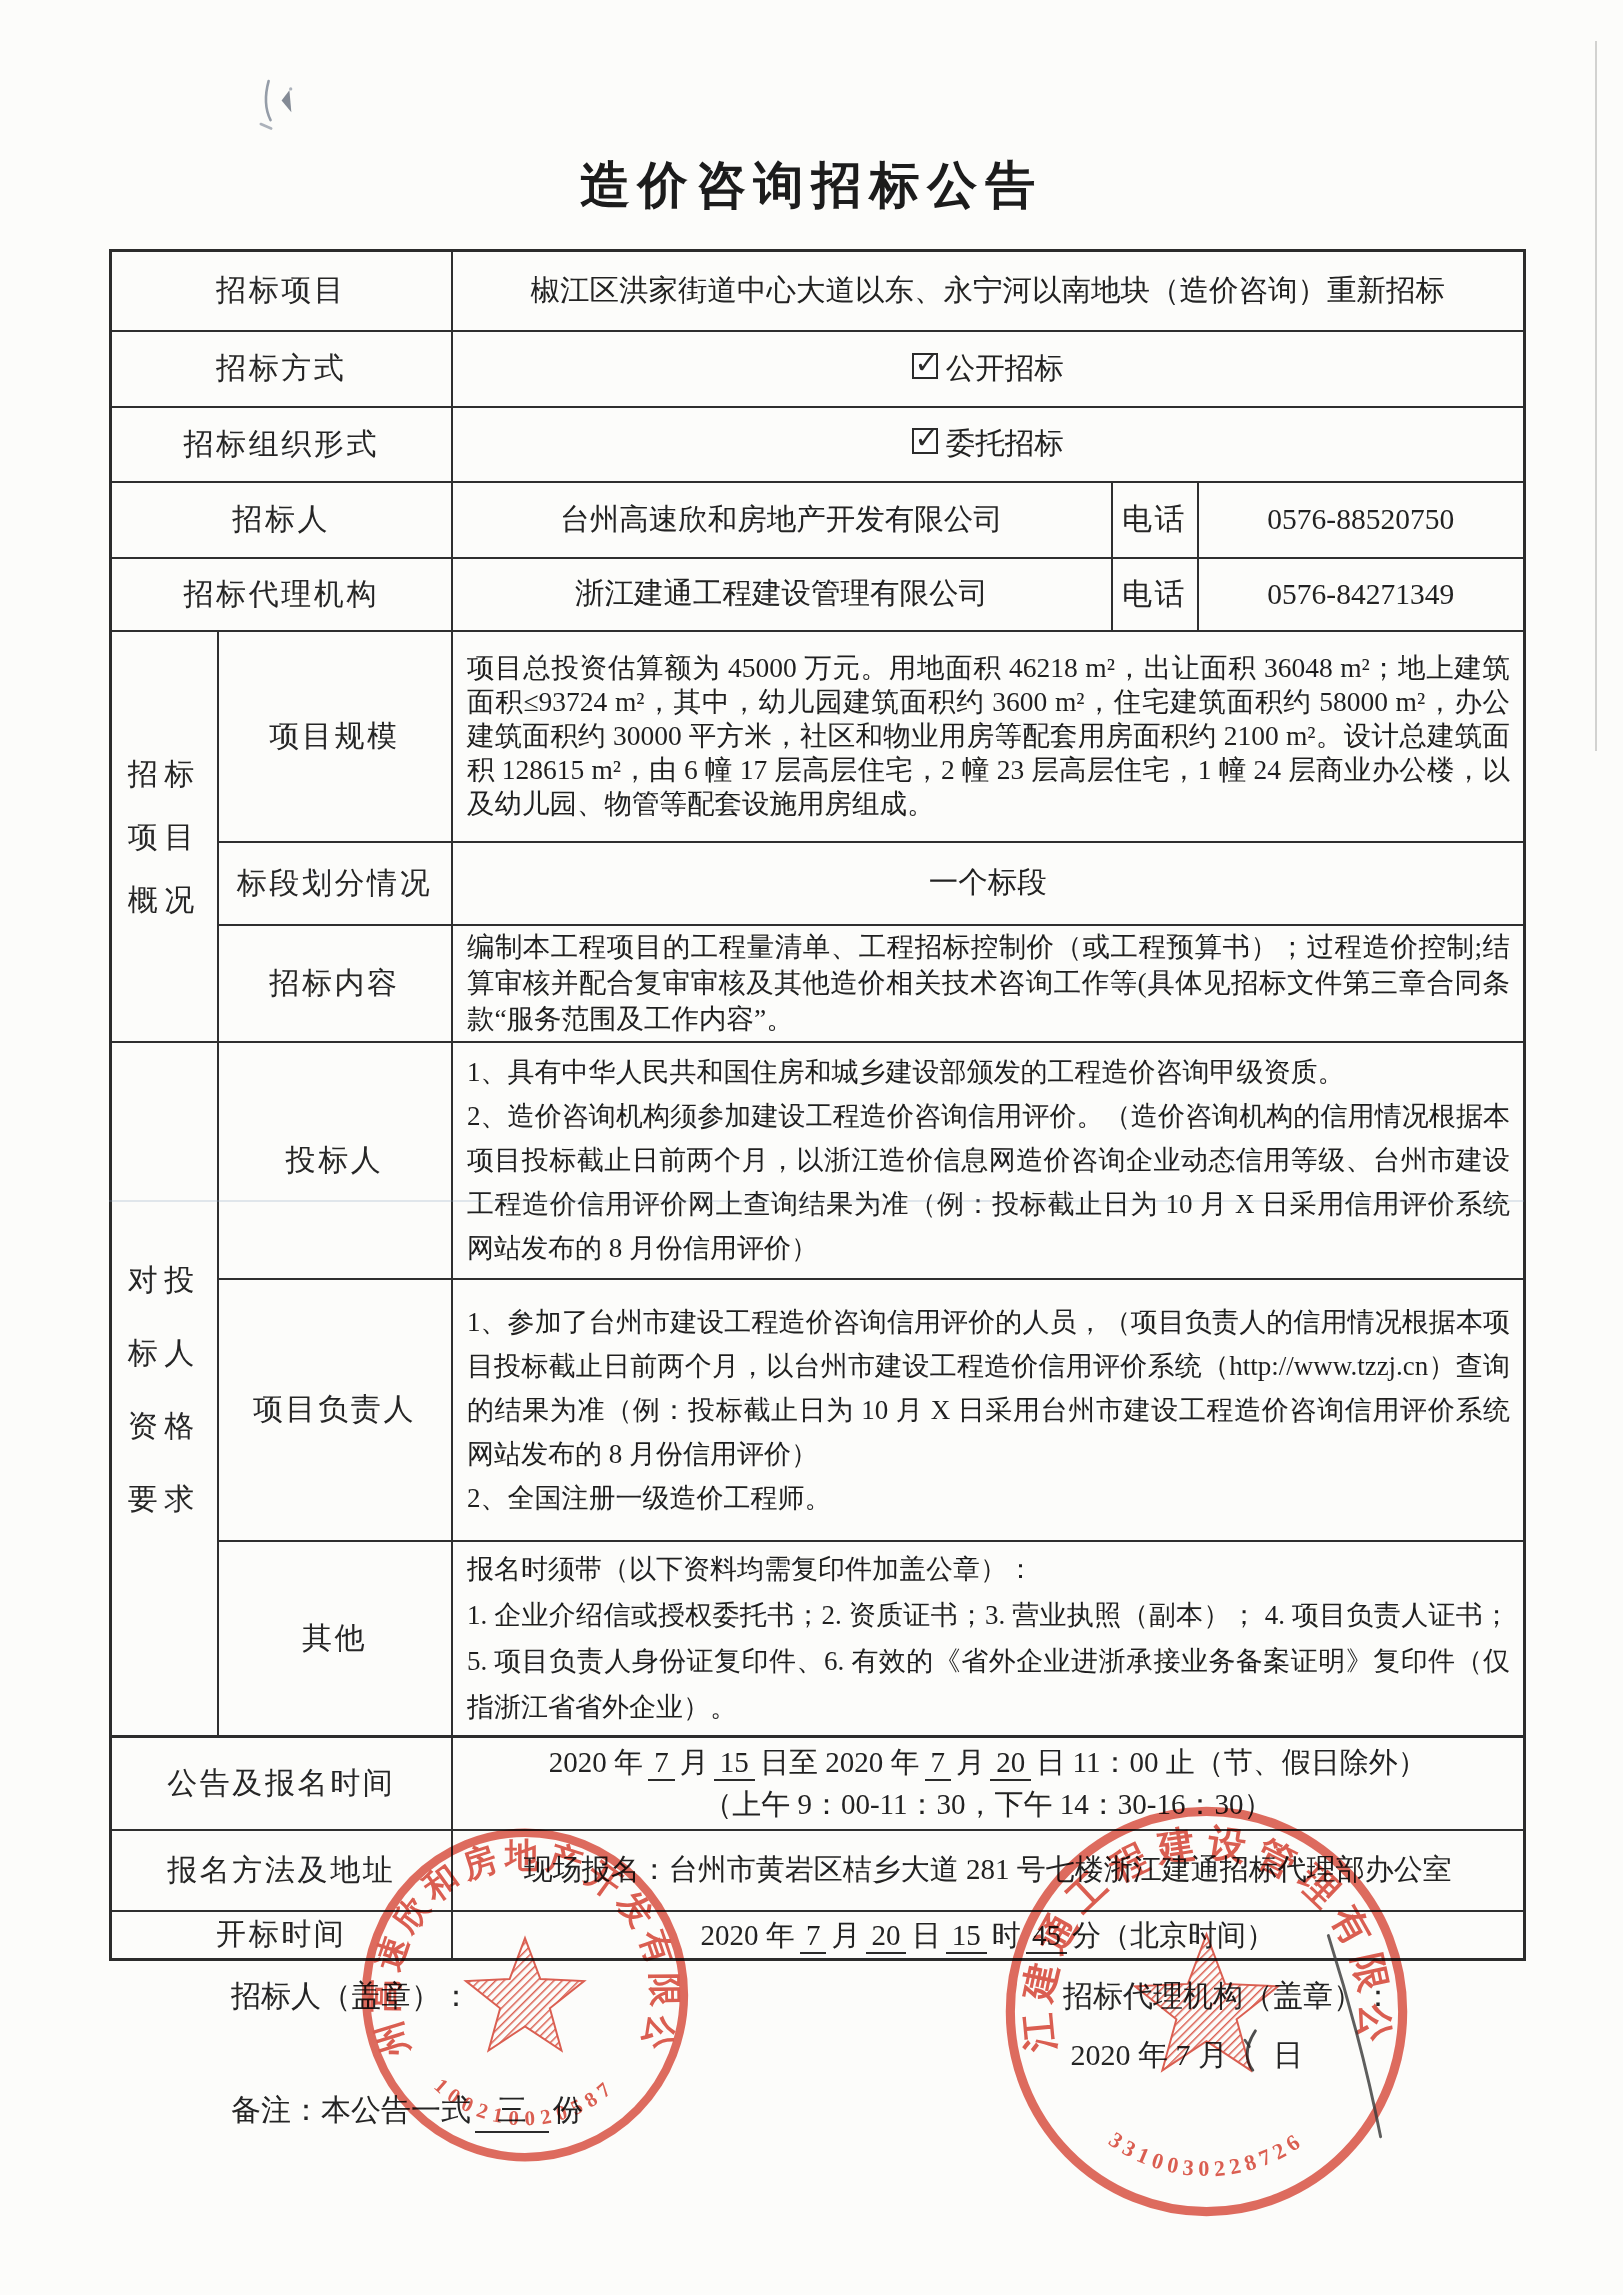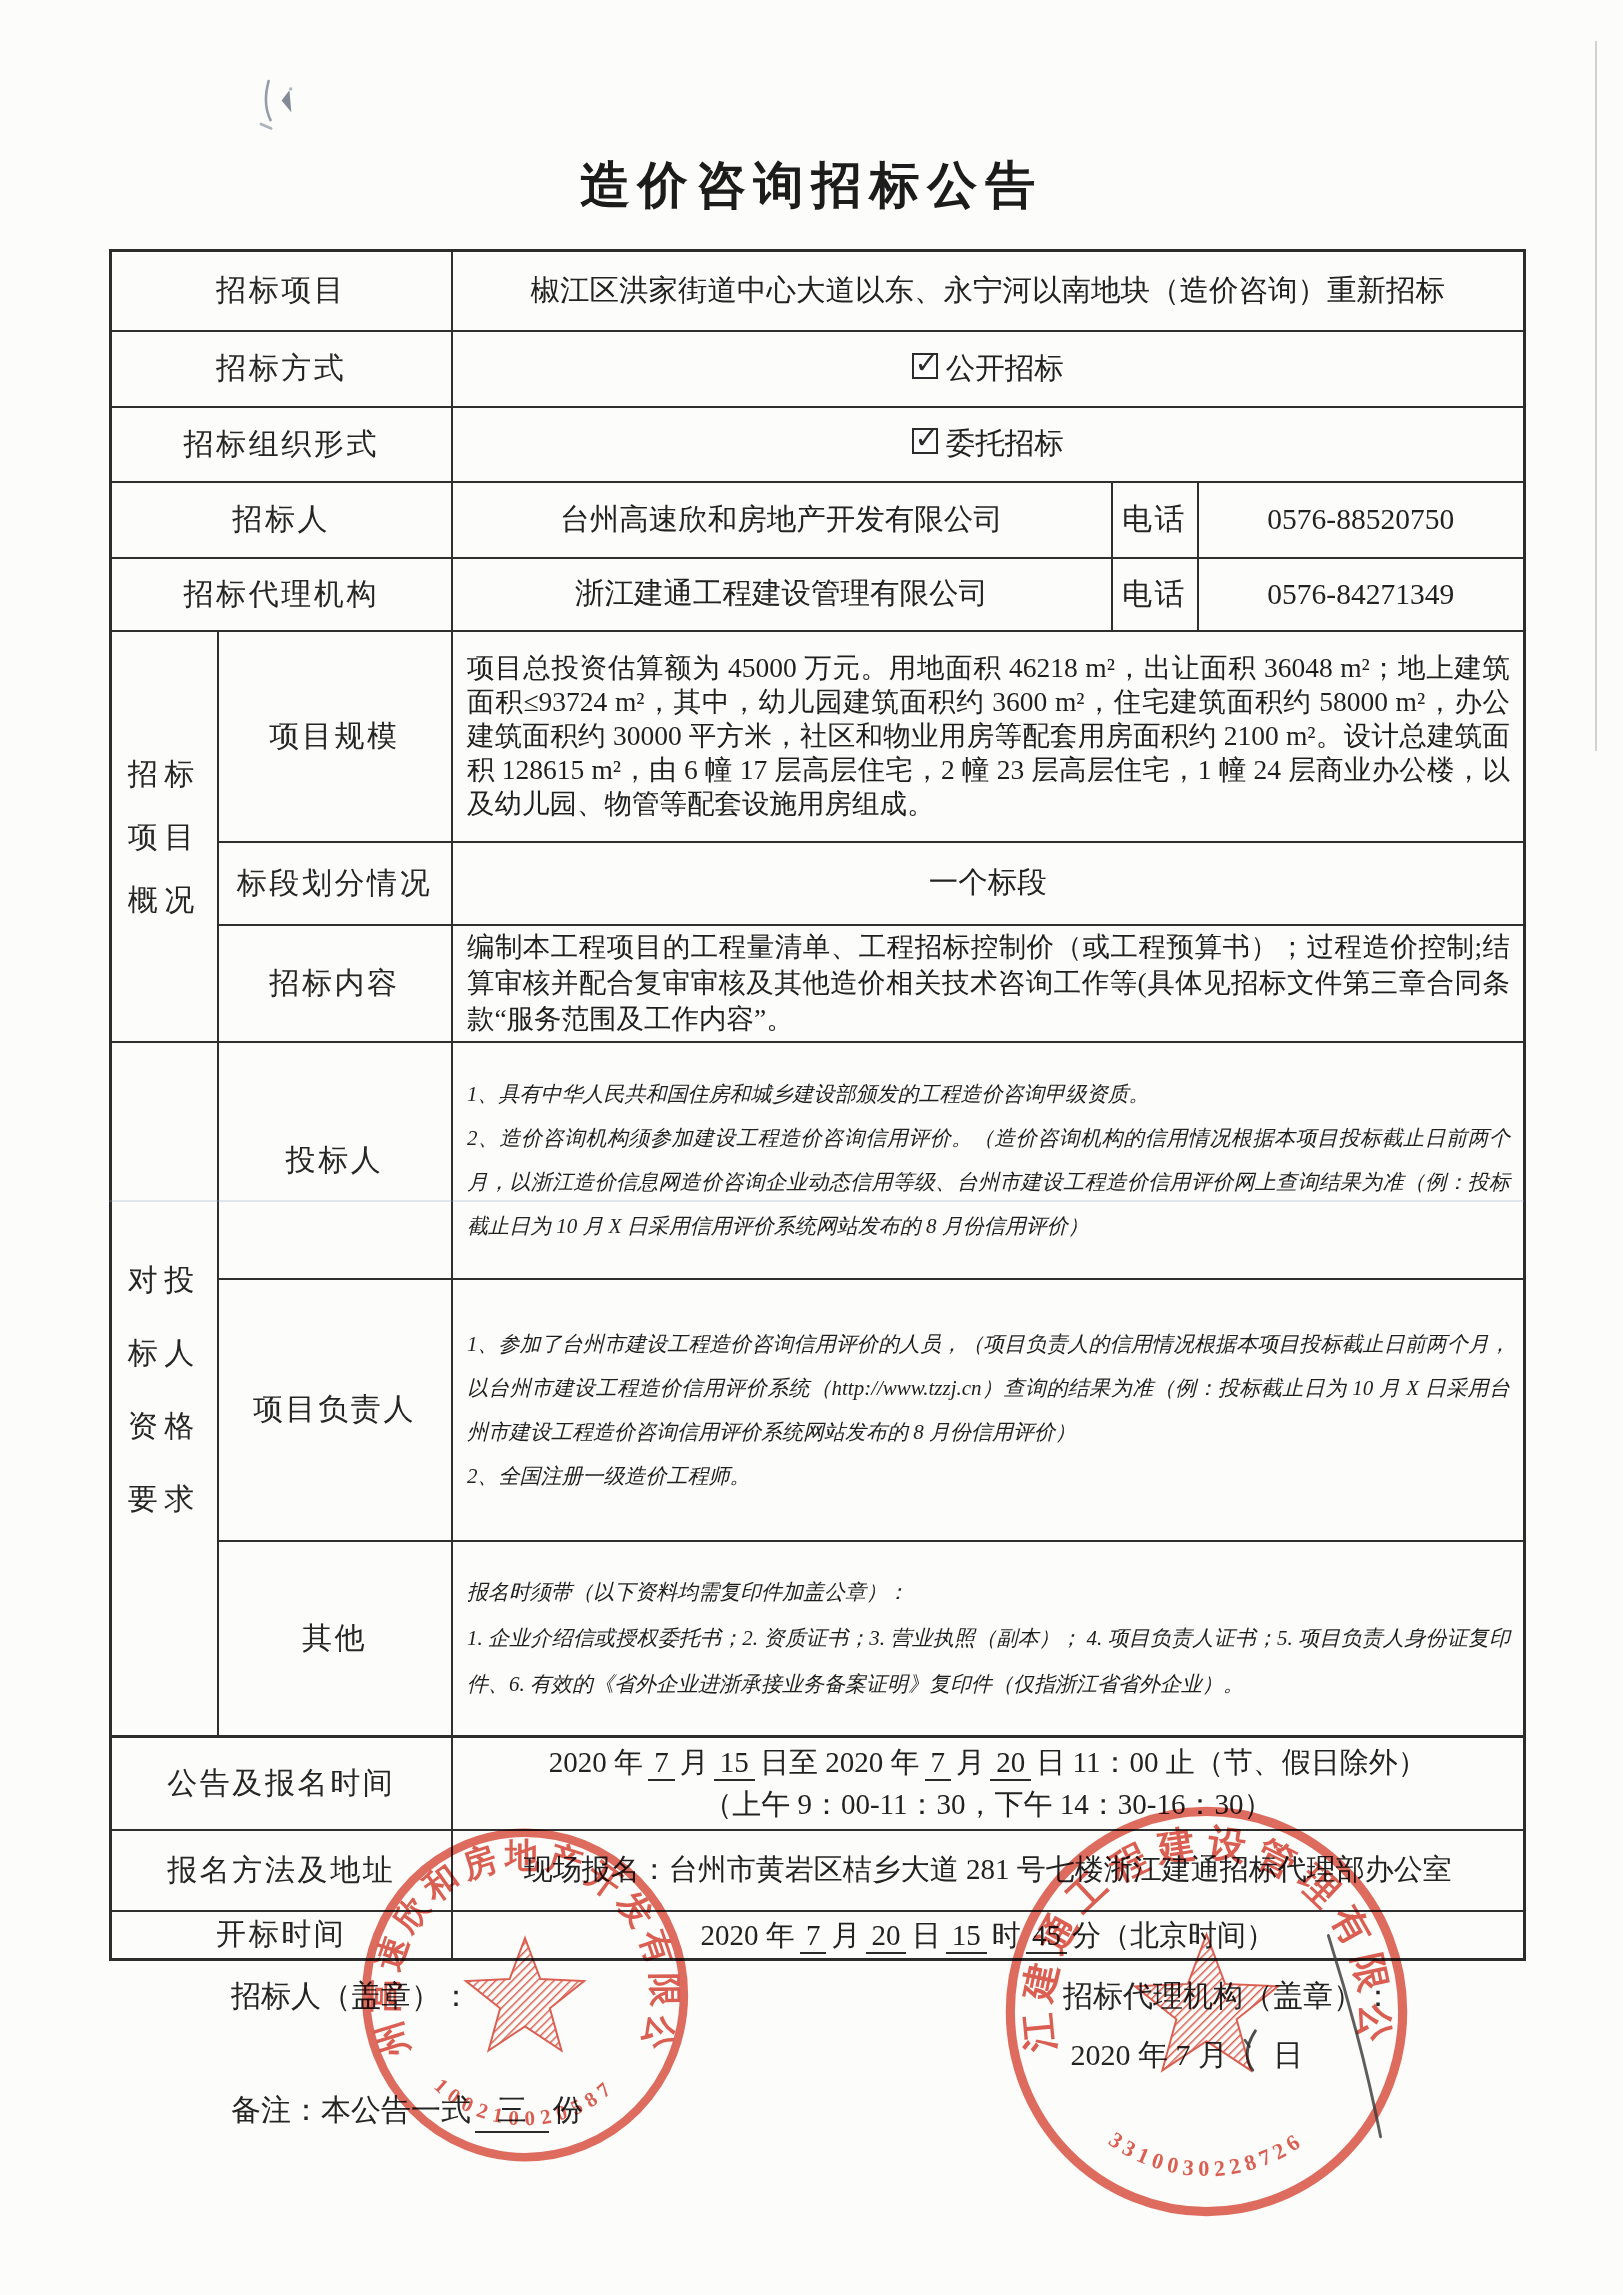--- a/index.html
+++ b/index.html
@@ -38,22 +38,22 @@
   }
   .para{
     font-size:27.5px;line-height:34px;text-align:justify;
     padding:6.5px 13px 6.5px 14.4px;color:#1f1f1f;
   }
   .para-tight{
     font-size:27.5px;line-height:36px;text-align:justify;
     padding:2.6px 13px 2.6px 14.4px;color:#1f1f1f;
   }
   .para-air{
-    font-size:21px;line-height:44px;text-align:justify;
-    padding:3.9px 13px 3.9px 14.4px;color:#1f1f1f;font-style:italic;
+    font-size:27px;line-height:44px;text-align:justify;
+    padding:3.9px 13px 3.9px 14.4px;color:#1f1f1f;
   }
   .ctr{text-align:center;font-size:29px;line-height:42px;color:#222;}
   .seg{margin:0 2.6px;}
   .useg{
     border-bottom:2px solid #2b2b2b;padding:0 5.9px;margin:0 2.6px;
     display:inline-block;line-height:33px;
   }
   .thick-top td{border-top:3.3px solid #2c2c2c;}
   
   .cb{

